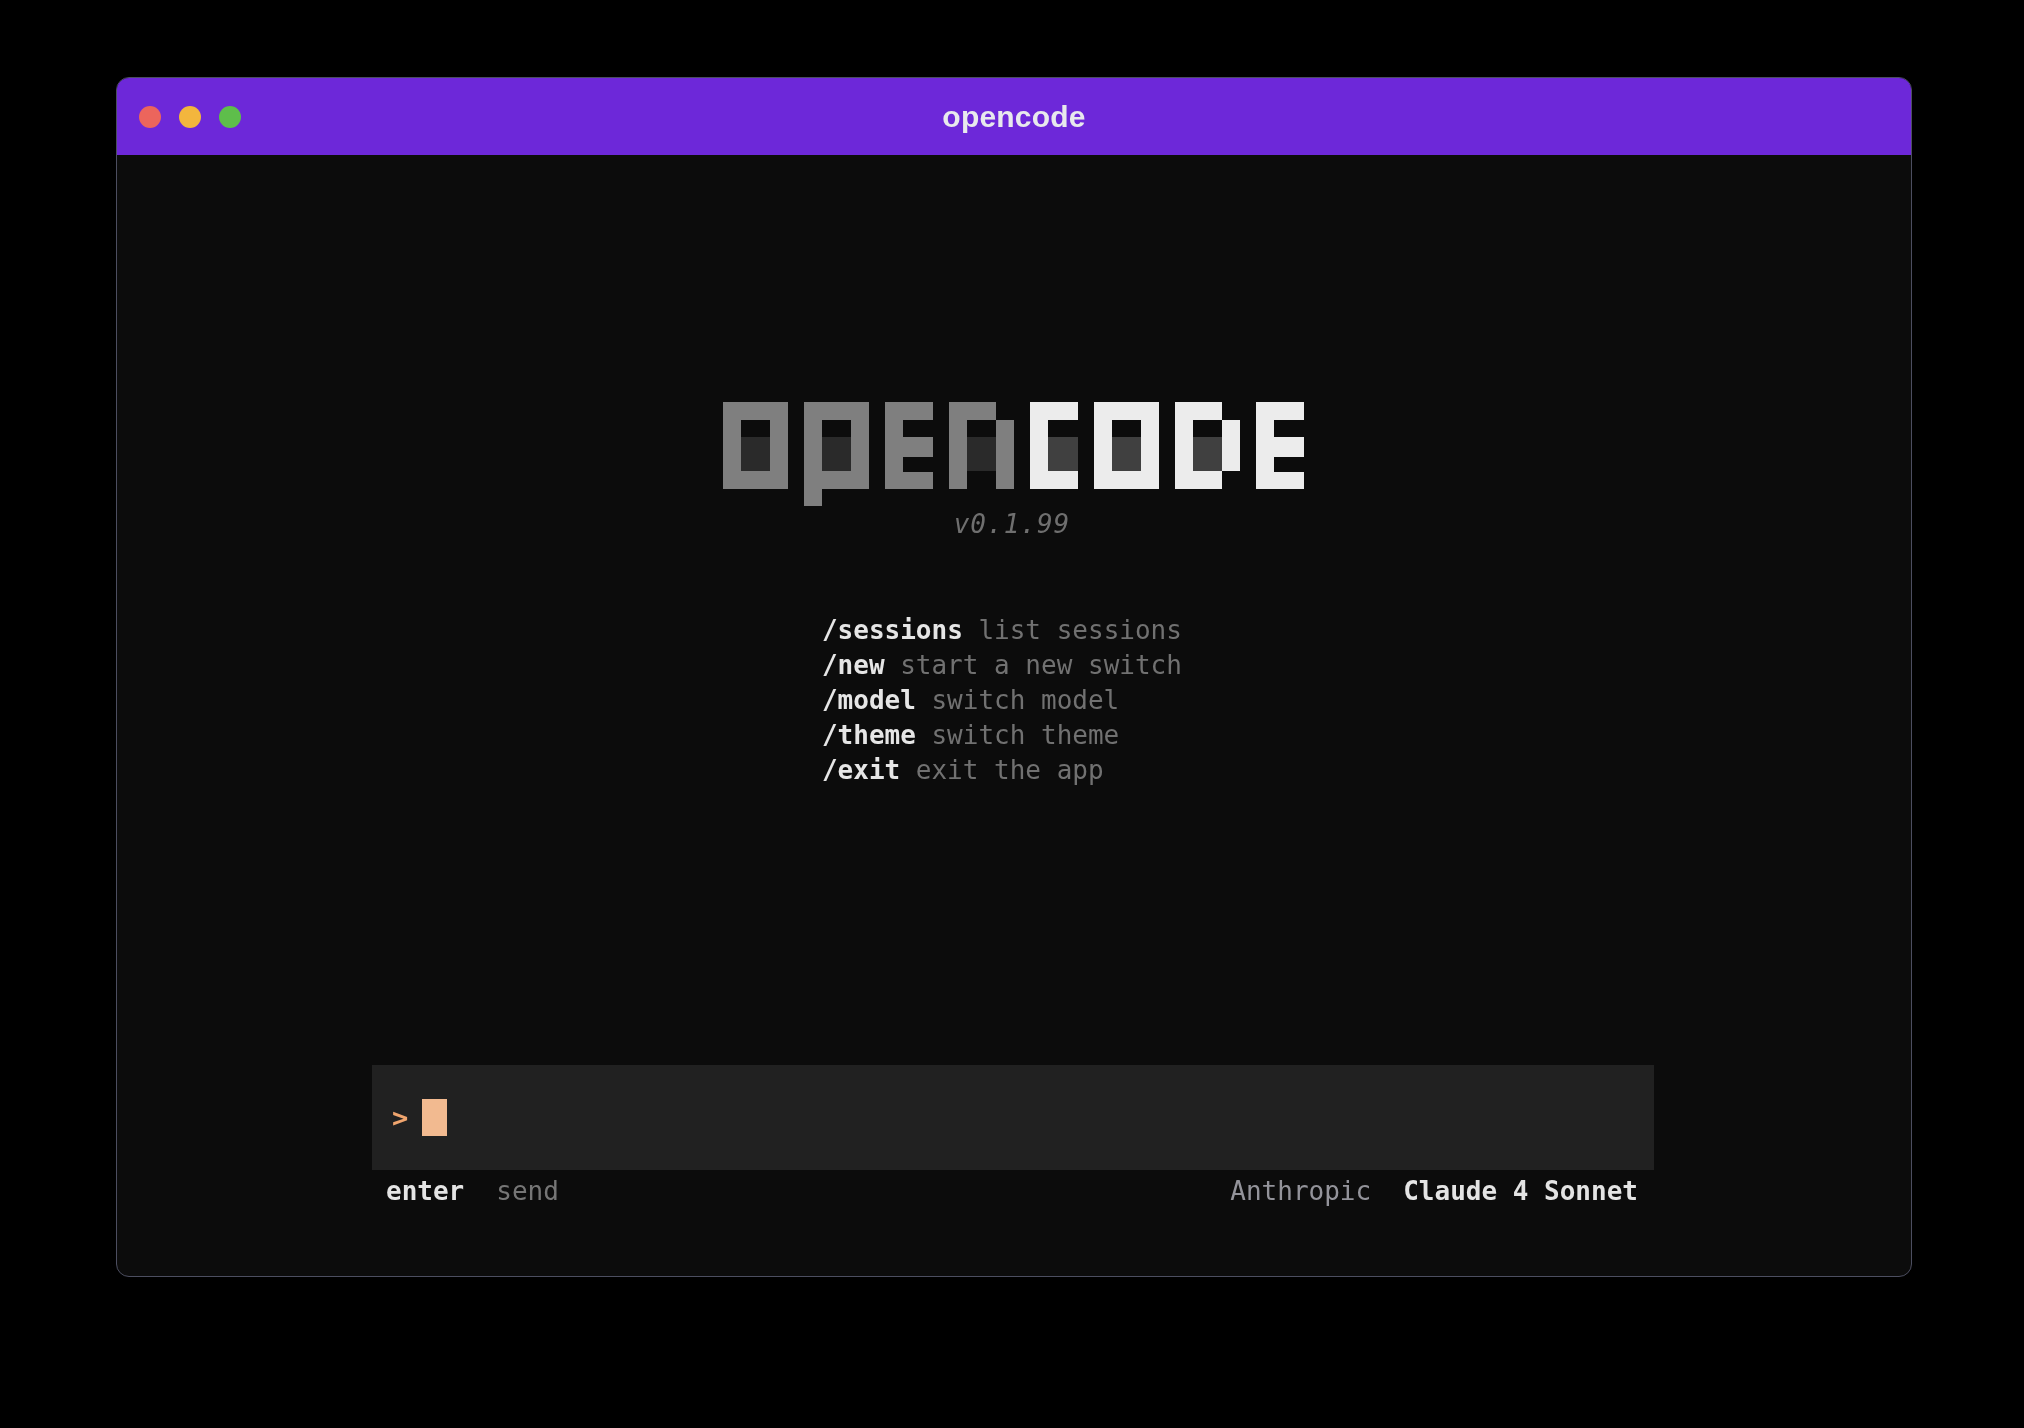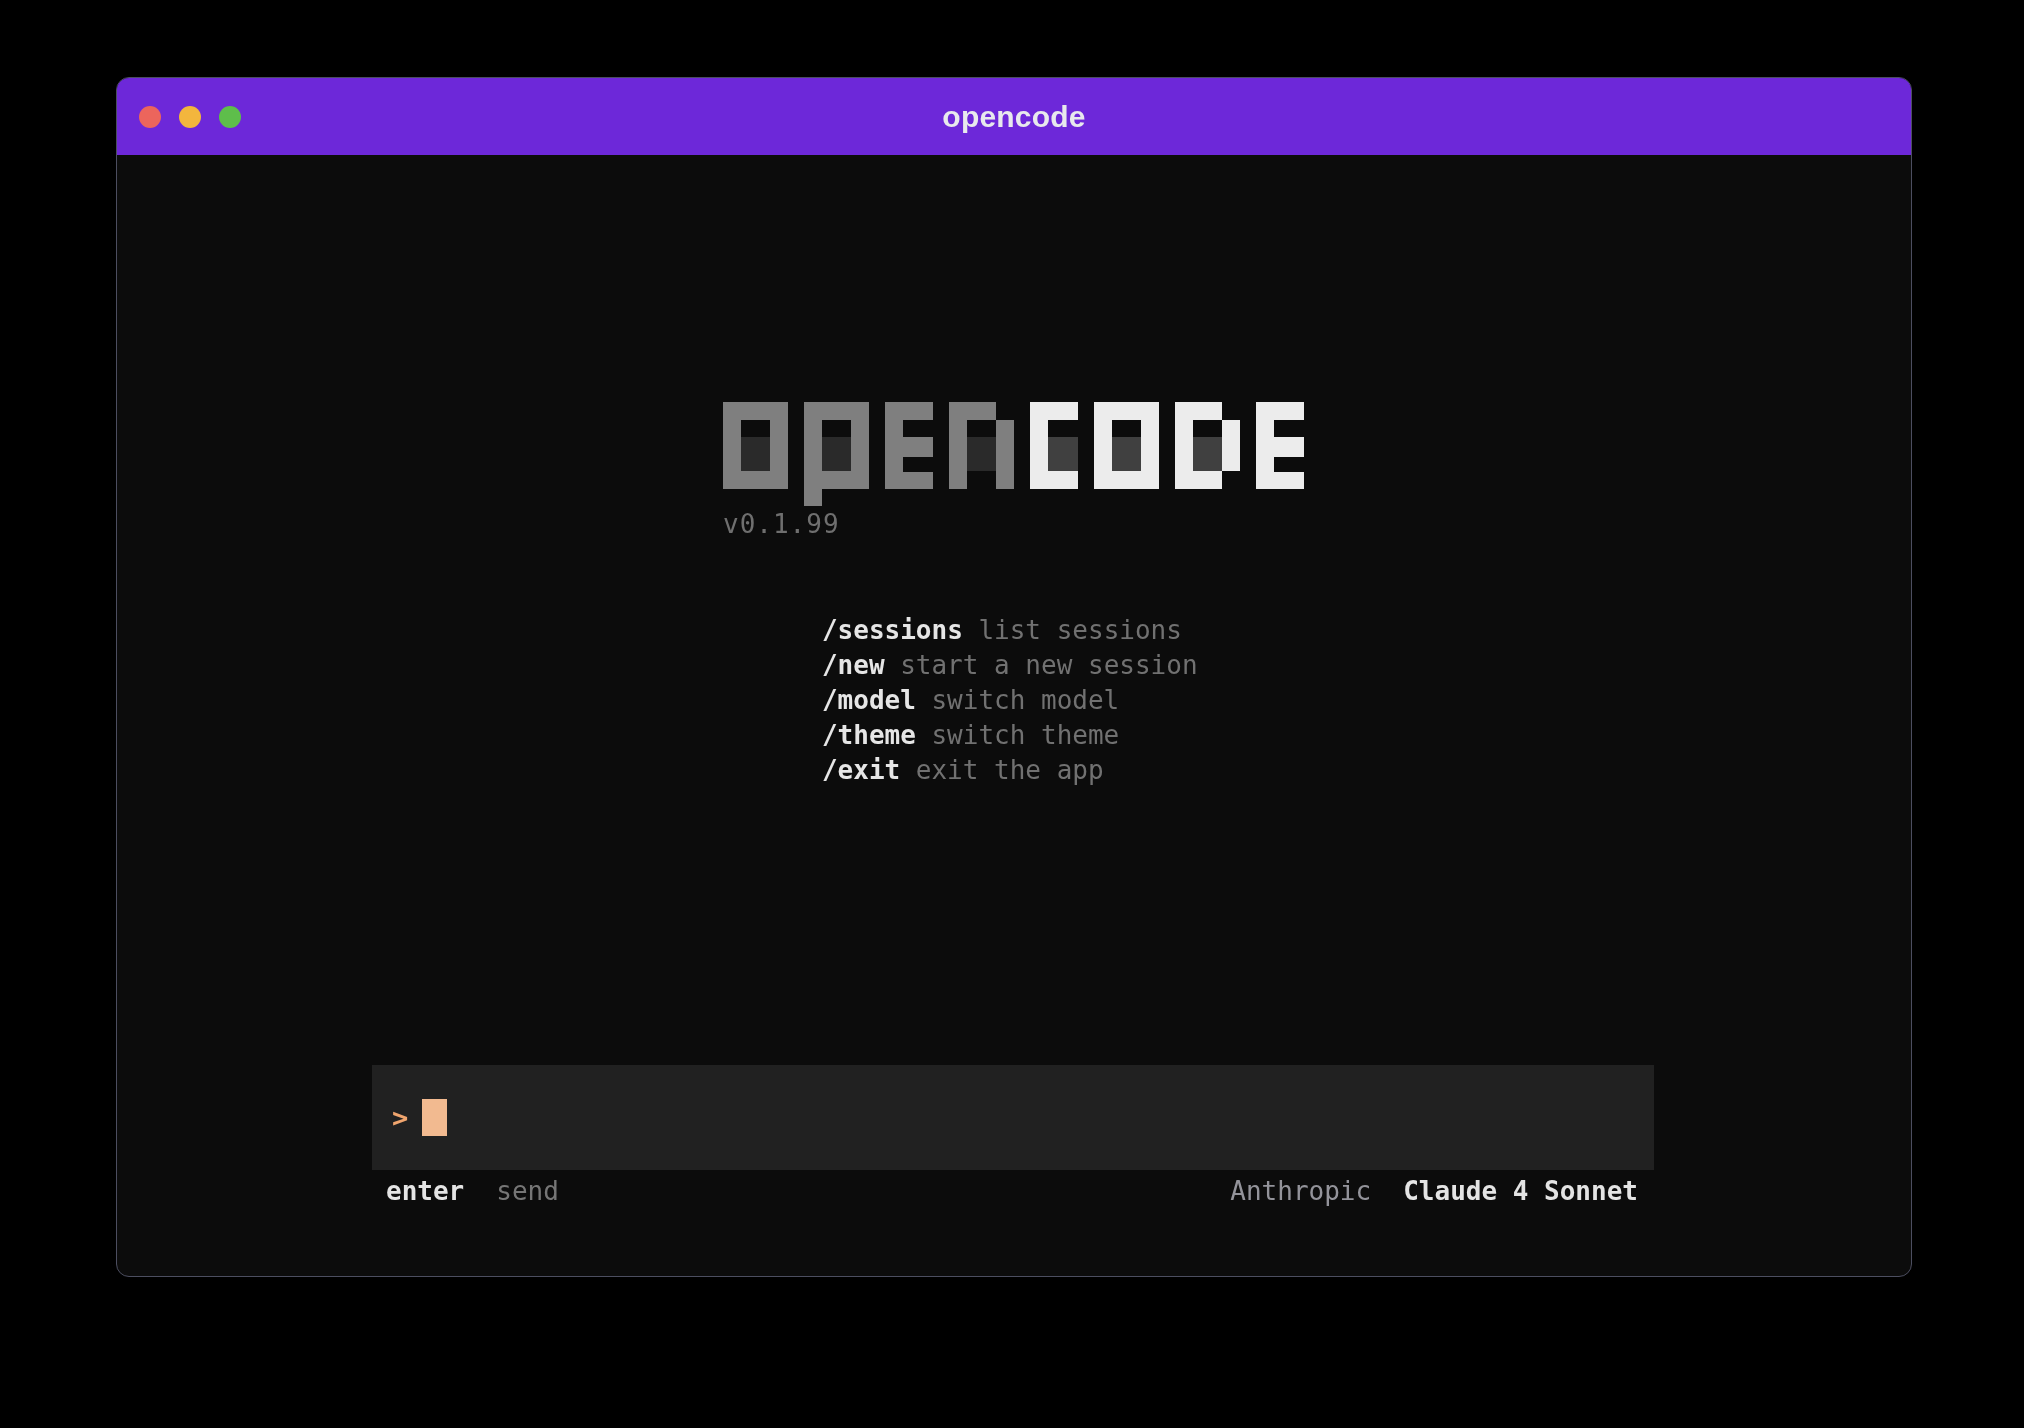--- a/index.html
+++ b/index.html
@@ -27,21 +27,21 @@
   .dot.yellow { background: #f3b63d; }
   .dot.green  { background: #5ebe4b; }
   .title {
     font-family: "Liberation Sans", sans-serif;
     font-weight: 700; font-size: 30px; color: #e8e9ed; letter-spacing: 0.2px;
   }
 
   .logo { position: absolute; left: 606px; top: 324px; width: 581px; height: 104px; }
   .version {
     position: absolute; left: 606px; top: 431px; width: 578px;
-    text-align: left; font-size: 26px; color: #6f6f6f; letter-spacing: 1px;
+    text-align: center; font-size: 26px; color: #6f6f6f; letter-spacing: 1px; font-style: italic;
   }
 
   .commands { position: absolute; left: 611px; top: 500px; }
   .cmd-row { height: 35px; line-height: 35px; font-size: 26px; white-space: pre; }
   .cmd  { color: #e6e6e6; font-weight: 700; margin-right: 15.6px; }
   .desc { color: #717171; }
 
   .inputbox {
     position: absolute; left: 255px; top: 987px; width: 1282px; height: 105px;
     background: #212121;
@@ -144,21 +144,21 @@
       <rect x="470" y="35" width="29" height="34"></rect>
     </g>
   </svg>
   <div class="version">v0.1.99</div>
 
   <div class="commands">
     <div class="cmd-row">
       <span class="cmd">/sessions</span><span class="desc">list sessions</span>
     </div>
     <div class="cmd-row">
-      <span class="cmd">/new</span><span class="desc">start a new session</span>
+      <span class="cmd">/new</span><span class="desc">start a new switch</span>
     </div>
     <div class="cmd-row">
       <span class="cmd">/model</span><span class="desc">switch model</span>
     </div>
     <div class="cmd-row">
       <span class="cmd">/theme</span><span class="desc">switch theme</span>
     </div>
     <div class="cmd-row">
       <span class="cmd">/exit</span><span class="desc">exit the app</span>
     </div>

